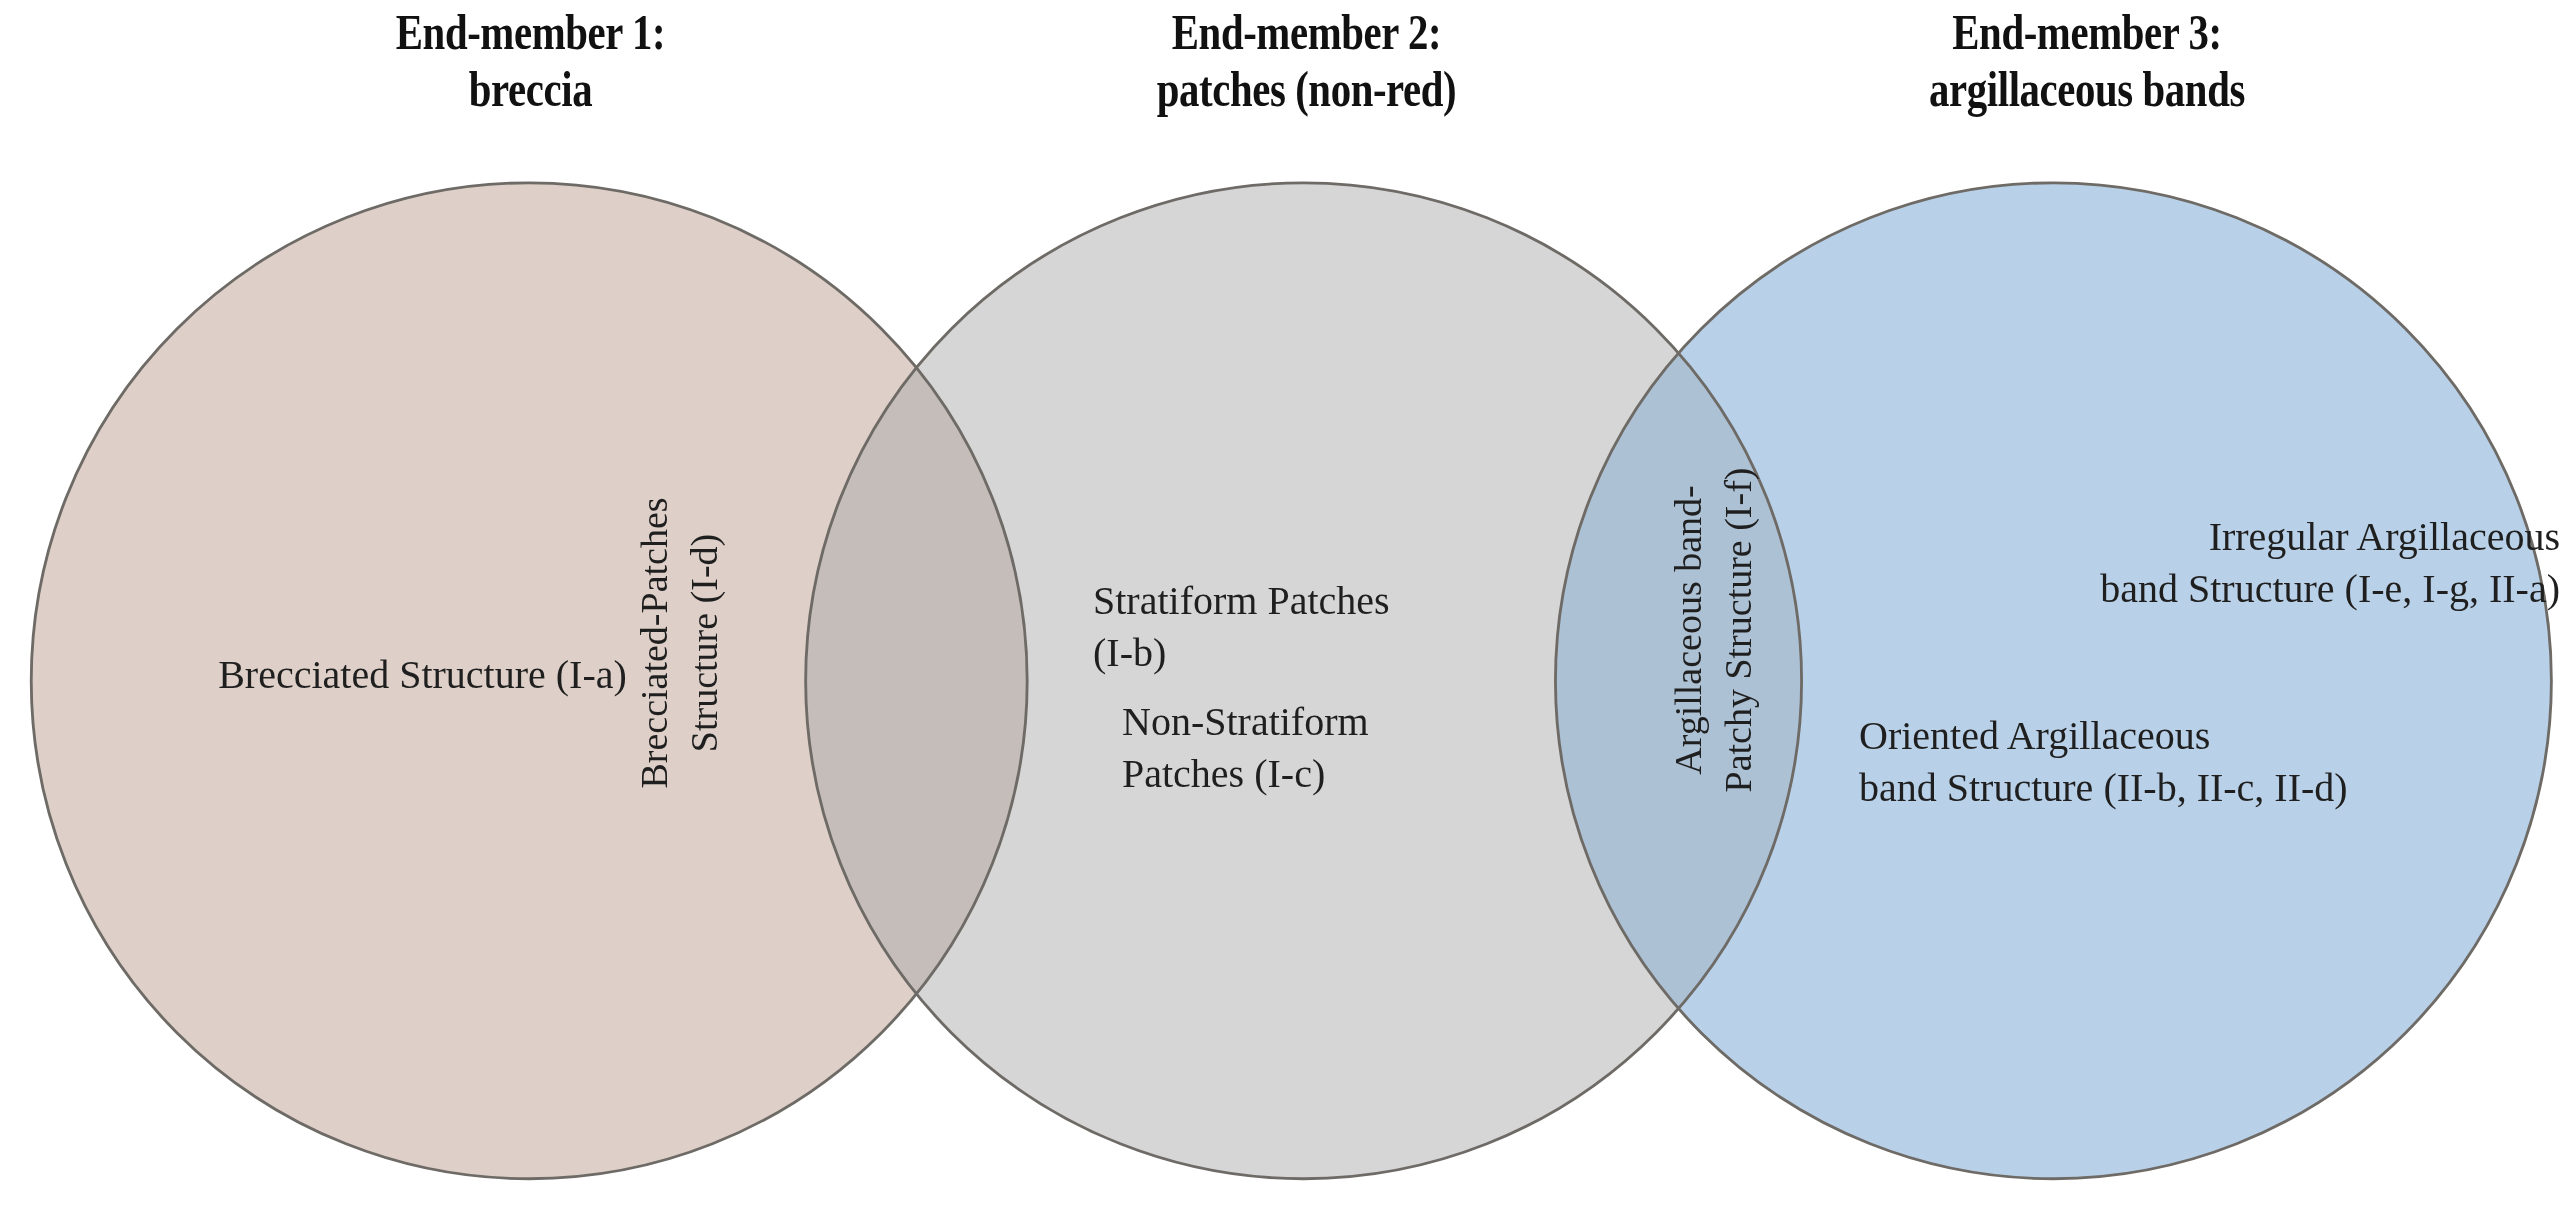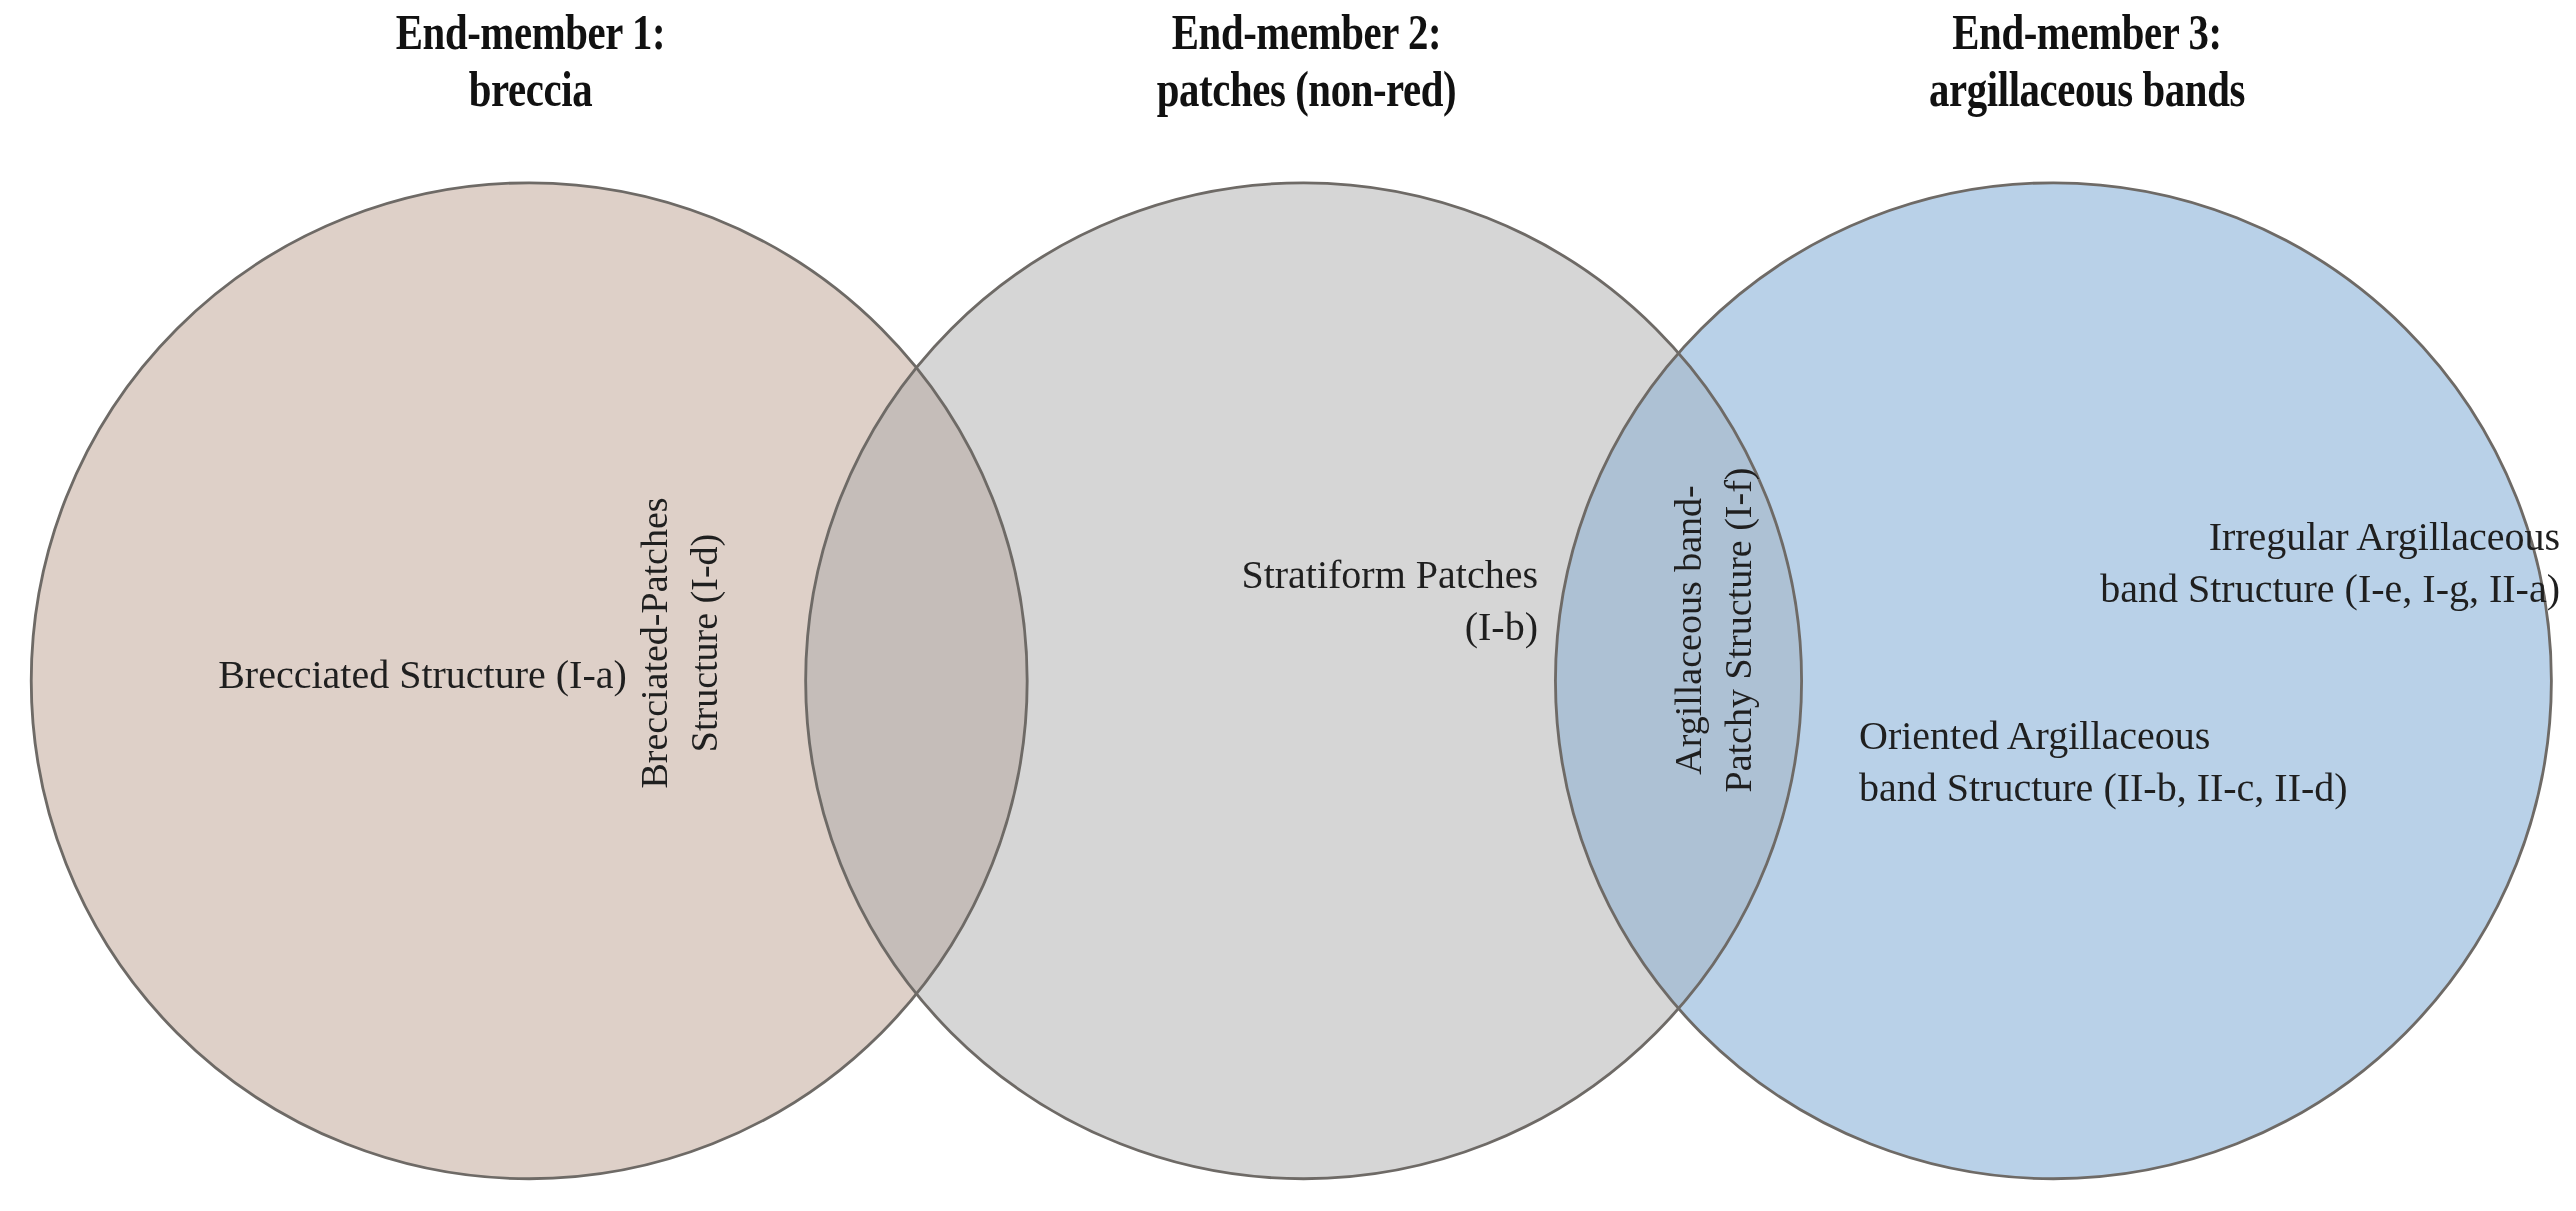--- a/index.html
+++ b/index.html
@@ -63,23 +63,23 @@
 
   #label-breccia {
     left: 91px;
     top: 649px;
     width: 663px;
     text-align: center;
   }
 
   #label-stratiform {
     left: 1093px;
-    top: 549px;
+    top: 575px;
     width: 445px;
-    text-align: right;
+    text-align: left;
   }
   #label-nonstratiform {
     left: 1122px;
     top: 696px;
     width: 445px;
     text-align: left;
   }
 
   #label-irregular {
     left: 1859px;
@@ -170,20 +170,22 @@
     <circle id="svg-o1" cx="559" cy="719" r="526" fill="none" stroke="#6e6a66" stroke-width="3"></circle>
     <circle id="svg-o2" cx="1377" cy="719" r="526" fill="none" stroke="#6e6a66" stroke-width="3"></circle>
     <circle id="svg-o3" cx="2169" cy="719" r="526" fill="none" stroke="#6e6a66" stroke-width="3"></circle>
   </svg>
 
   <div class="circle-label" id="label-breccia">Brecciated Structure (I-a)</div>
 
   <div class="circle-label" id="label-stratiform">Stratiform Patches
 (I-b)</div>
 
+  <div class="circle-label" id="label-nonstratiform">Non-Stratiform
+Patches (I-c)</div>
 
   <div class="circle-label" id="label-irregular">Irregular Argillaceous
 band Structure (I-e, I-g, II-a)</div>
 
   <div class="circle-label" id="label-oriented">Oriented  Argillaceous
 band Structure (II-b, II-c, II-d)</div>
 
   <div class="lens-label" id="lens-label-1">Brecciated-Patches
 Structure (I-d)</div>
 

